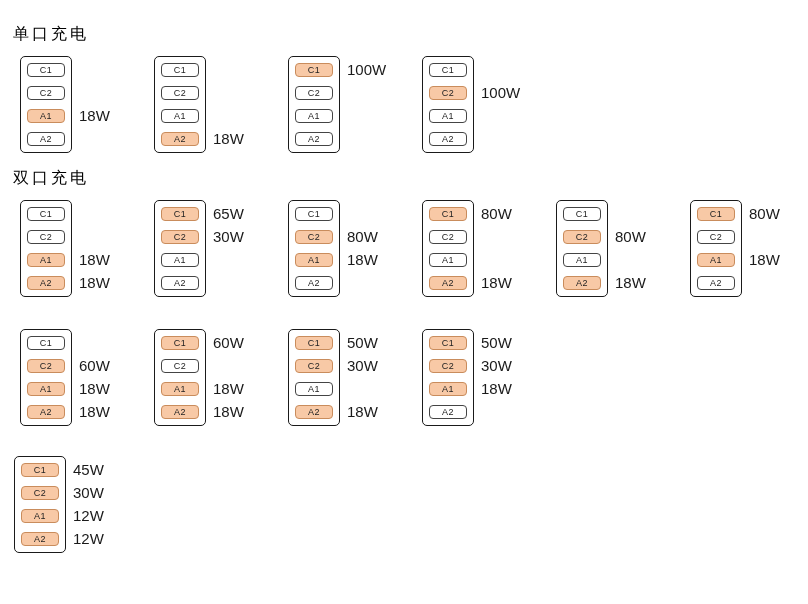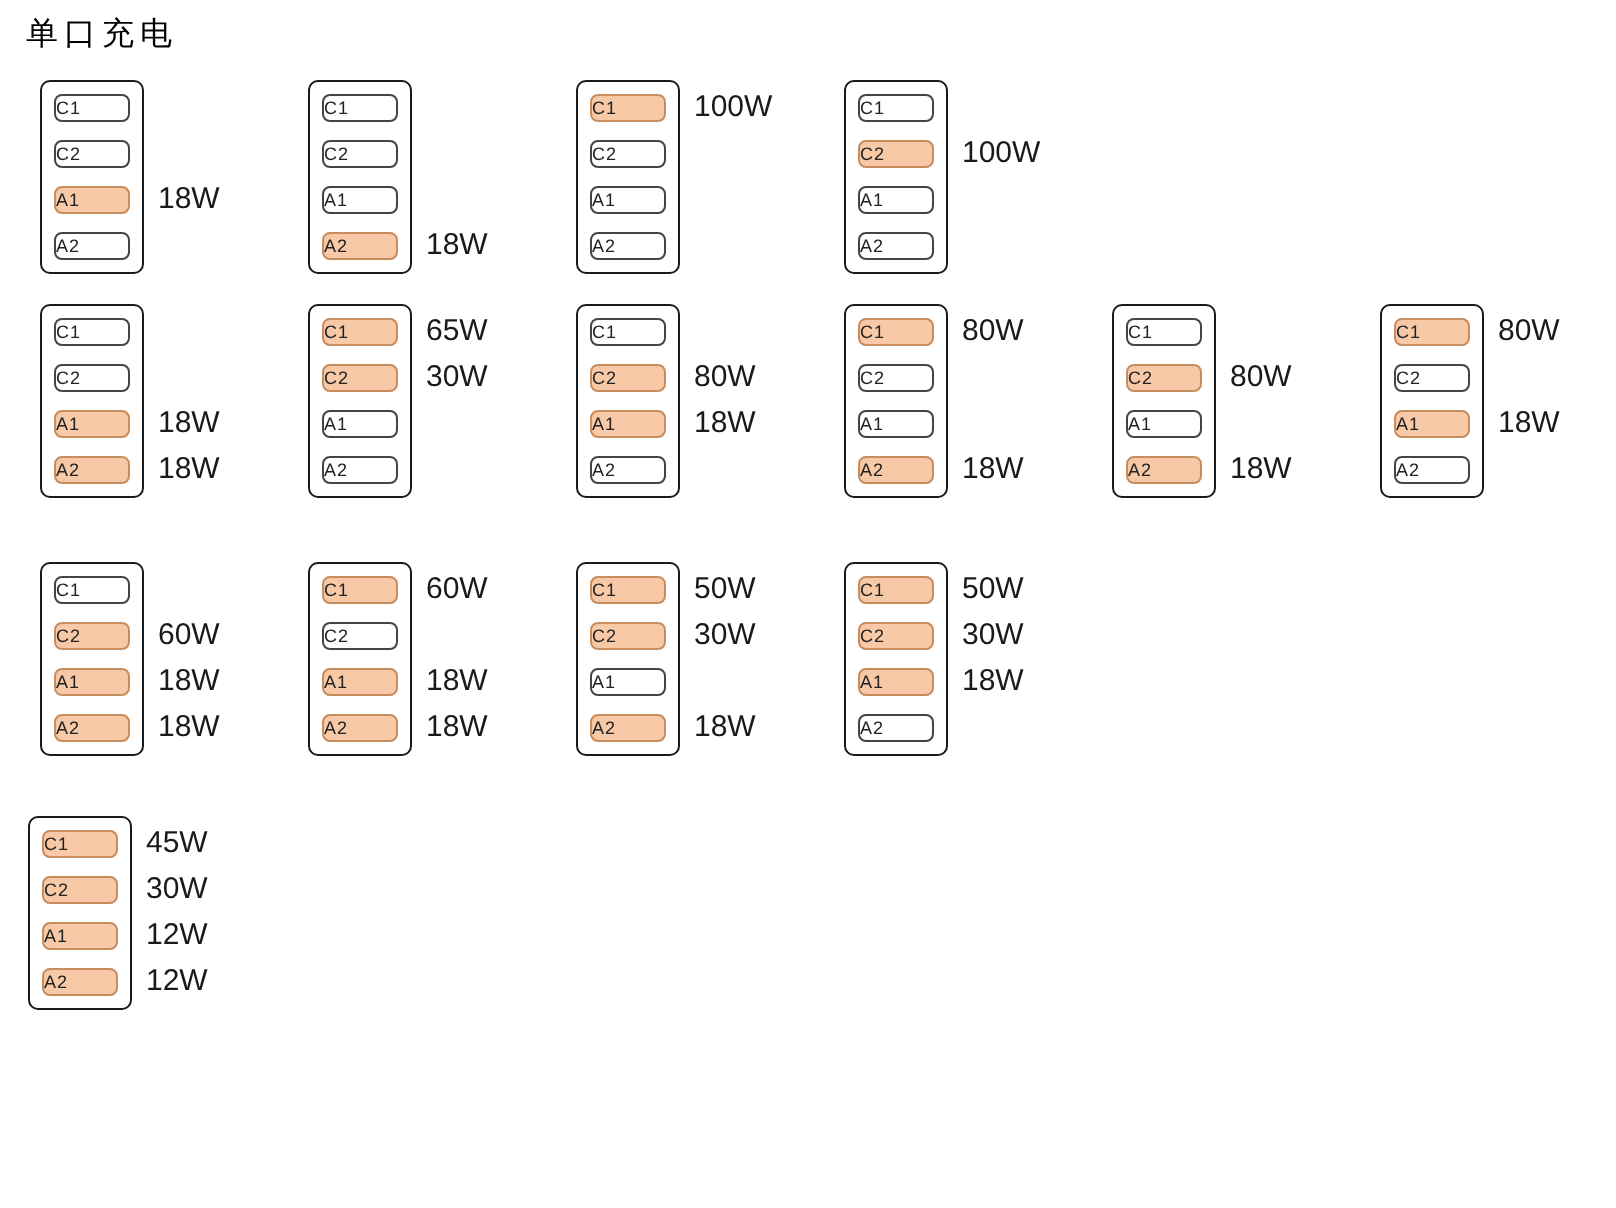--- a/index.html
+++ b/index.html
@@ -4,21 +4,21 @@
 <style>
   html, body { margin: 0; padding: 0; }
   body {
     width: 808px;
     height: 604px;
     background: #ffffff;
     overflow: hidden;
     font-family: "Liberation Sans", "DejaVu Sans", sans-serif;
     color: #1a1a1a;
   }
-  #app { padding-top: 8px; }
+  #app { padding-top: 24px; }
 
   .section { margin-bottom: 15px; }
   .section:nth-child(2) { margin-bottom: 32px; }
   .section:nth-child(3) { margin-bottom: 30px; }
   .section:nth-child(4) { margin-bottom: 0; }
 
   .section-title {
     margin: 0 0 13px 13px;
     font-family: "Liberation Serif", "DejaVu Serif", serif;
     font-size: 16px;
@@ -50,21 +50,21 @@
 
   .port {
     box-sizing: border-box;
     width: 38px;
     height: 14px;
     border: 1px solid var(--port-border, #444444);
     border-radius: 4px;
     background: #ffffff;
     display: flex;
     align-items: center;
-    justify-content: flex-start;
+    justify-content: center;
     font-size: 9px;
     letter-spacing: 0.5px;
     color: #222222;
   }
   .port.active {
     background: var(--active-fill, #F8C9A6);
     border-color: var(--active-border, #C98C5C);
   }
 
   .power-col {
@@ -174,20 +174,21 @@
           <div class="power-col">
             <div class="power-label"></div>
             <div class="power-label">100W</div>
             <div class="power-label"></div>
             <div class="power-label"></div>
           </div>
         </div>
       </div>
     </div>
     <div class="section">
+      <div class="section-title">双口充电</div>
       <div class="cards-row">
         <div class="card-slot">
           <div class="device-card">
             <div class="port">
               <span>C1</span>
             </div>
             <div class="port">
               <span>C2</span>
             </div>
             <div class="port active">

